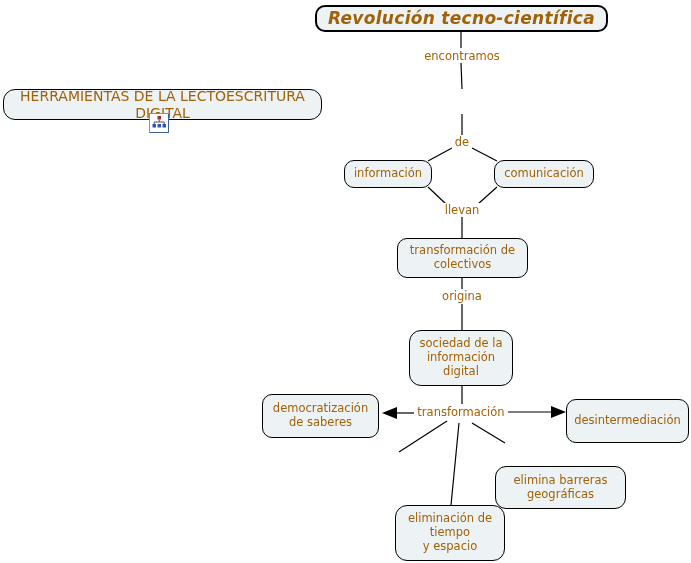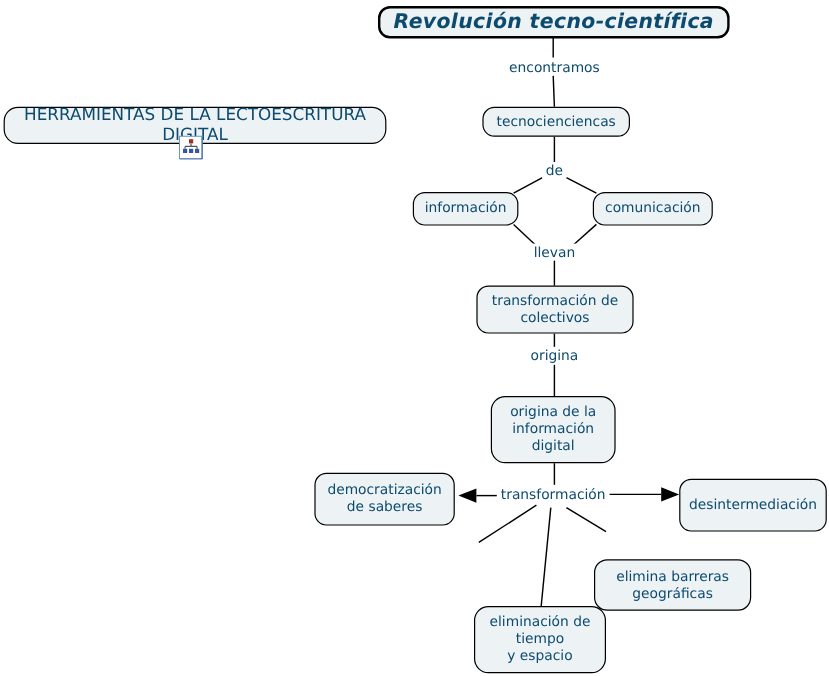--- a/index.html
+++ b/index.html
@@ -2,21 +2,21 @@
 <html><head>
 <meta charset="utf-8">
 <style>
   html, body { margin: 0; padding: 0; background: #ffffff; }
   #canvas {
     position: relative;
     width: 691px;
     height: 563px;
     background: #ffffff;
     font-family: "DejaVu Sans", "Liberation Sans", sans-serif;
-    color: #0c4a6e;
+    color: #a16207;
     overflow: hidden;
   }
   #wires { position: absolute; left: 0; top: 0; width: 691px; height: 563px; }
   .node {
     position: absolute;
     box-sizing: border-box;
     background: #edf2f4;
     border: 1px solid #000;
     border-radius: 10px;
     display: flex;
@@ -97,30 +97,29 @@
       <line x1="10.2" y1="6.5" x2="10.2" y2="9" stroke="#555555"></line>
       <line x1="5.2" y1="9" x2="15.2" y2="9" stroke="#555555"></line>
       <line x1="5.2" y1="9" x2="5.2" y2="11" stroke="#555555"></line>
       <line x1="15.2" y1="9" x2="15.2" y2="11" stroke="#555555"></line>
       <rect x="3.5" y="11" width="3.5" height="3.5" fill="#3355aa"></rect>
       <rect x="8.5" y="11" width="3.5" height="3.5" fill="#3355aa"></rect>
       <rect x="13.5" y="11" width="3.5" height="3.5" fill="#3355aa"></rect>
     </svg>
   </div>
 
-  <div class="node" style="left:402px; top:89px; width:123px; height:25px;">tecnocienciencas</div>
 
   <div class="node" style="left:344px; top:160px; width:88px; height:28px;">información</div>
 
   <div class="node" style="left:494px; top:160px; width:100px; height:28px;">comunicación</div>
 
   <div class="node" style="left:397px; top:238px; width:131px; height:40px;">transformación de
 colectivos</div>
 
-  <div class="node" style="left:409px; top:330px; width:104px; height:56px; border-radius:12px;">origina de la
+  <div class="node" style="left:409px; top:330px; width:104px; height:56px; border-radius:12px;">sociedad de la
 información
 digital</div>
 
   <div class="node" style="left:262px; top:394px; width:117px; height:44px;">democratización
 de saberes</div>
 
   <div class="node" style="left:566px; top:399px; width:123px; height:44px;">desintermediación</div>
 
 
   <div class="node" style="left:495px; top:466px; width:131px; height:43px;border-radius:11px;">elimina barreras

